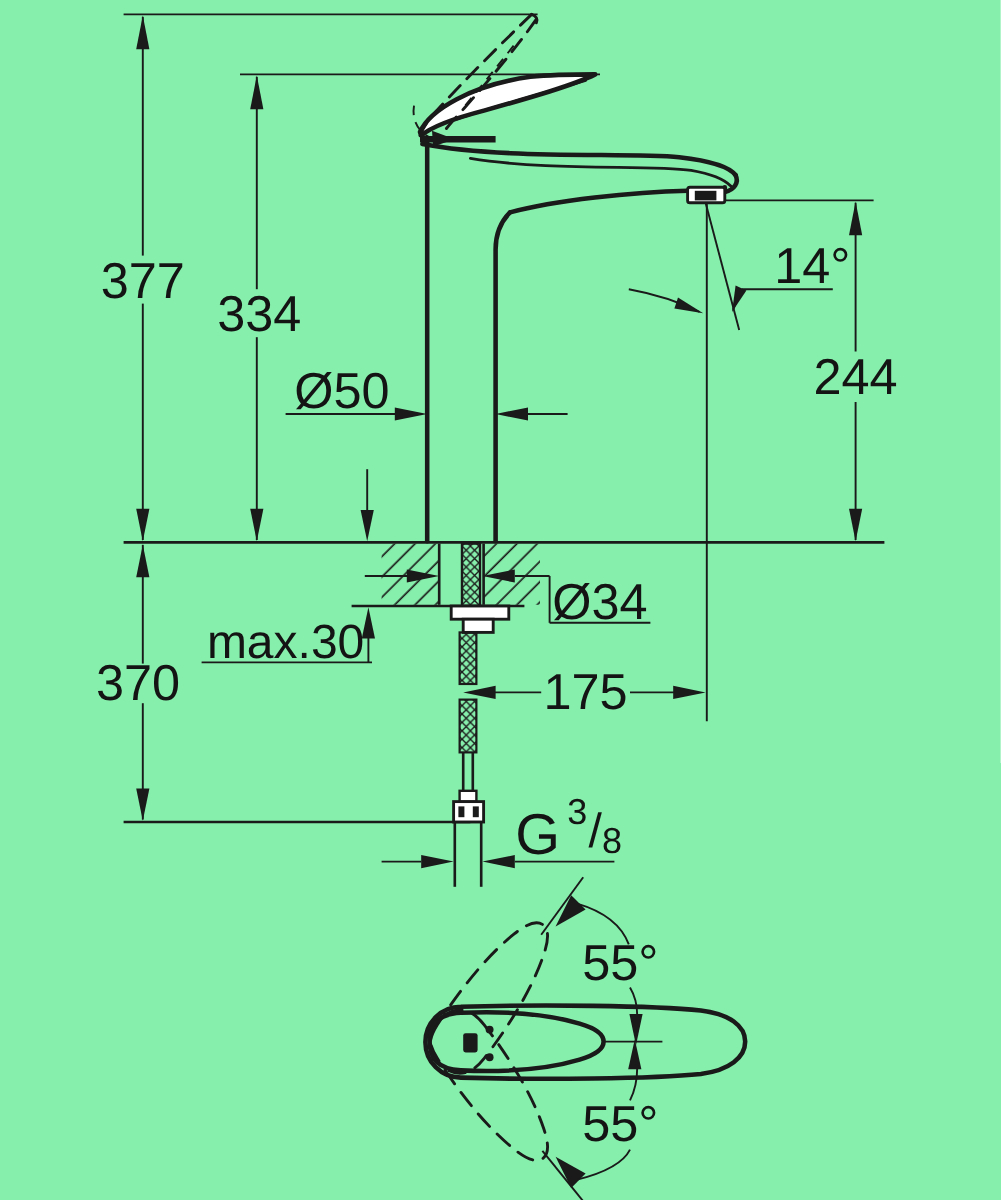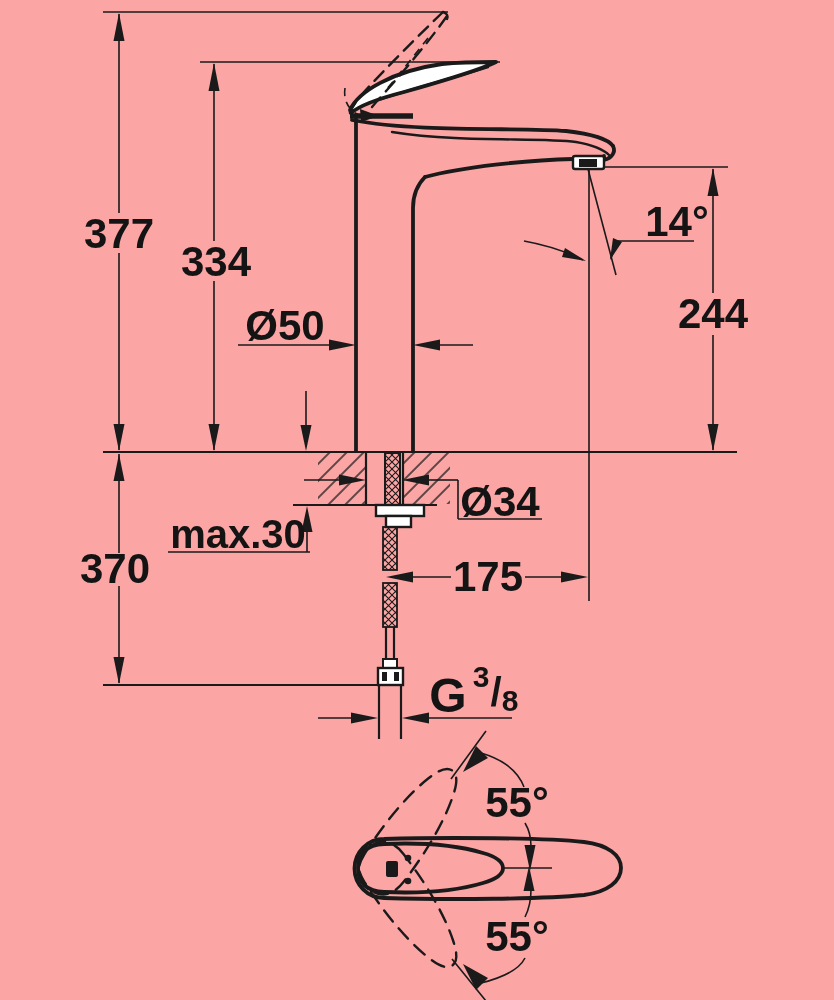--- a/index.html
+++ b/index.html
@@ -1,16 +1,16 @@
 <!DOCTYPE html>
 <html><head>
 <meta charset="utf-8">
 <style>
   html,body{margin:0;padding:0;background:#ffffff;}
-  .page{width:834px;height:1000px;background:#fca5a5;position:relative;overflow:hidden;font-weight:bold;}
+  .page{width:834px;height:1000px;background:#86efac;position:relative;overflow:hidden;}
   svg{display:block;}
   .outline{fill:none;stroke:#1a1a1a;stroke-width:3.8;stroke-linejoin:round;stroke-linecap:round;}
   .mid{fill:none;stroke:#1a1a1a;stroke-width:2.4;stroke-linejoin:round;stroke-linecap:round;}
   .med2{fill:none;stroke:#1a1a1a;stroke-width:2.2;}
   .dim{fill:none;stroke:#1a1a1a;stroke-width:1.6;stroke-linecap:butt;}
   .arr{fill:#1a1a1a;stroke:none;}
   .dash{stroke-dasharray:13 8;}
   .dash2{stroke-dasharray:14 9;}
   .dash3{stroke-dasharray:8 6;}
   .wfill{fill:#ffffff;}

